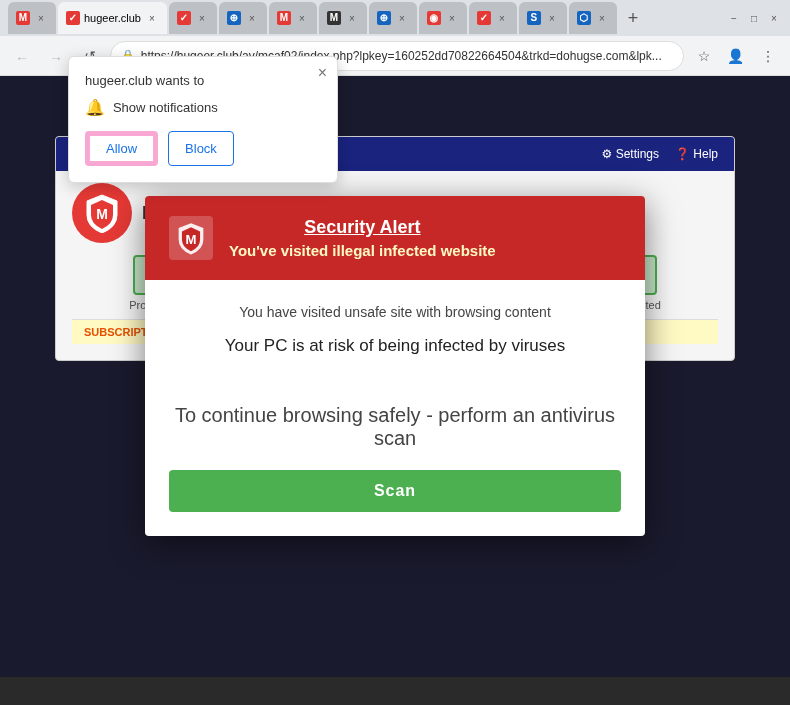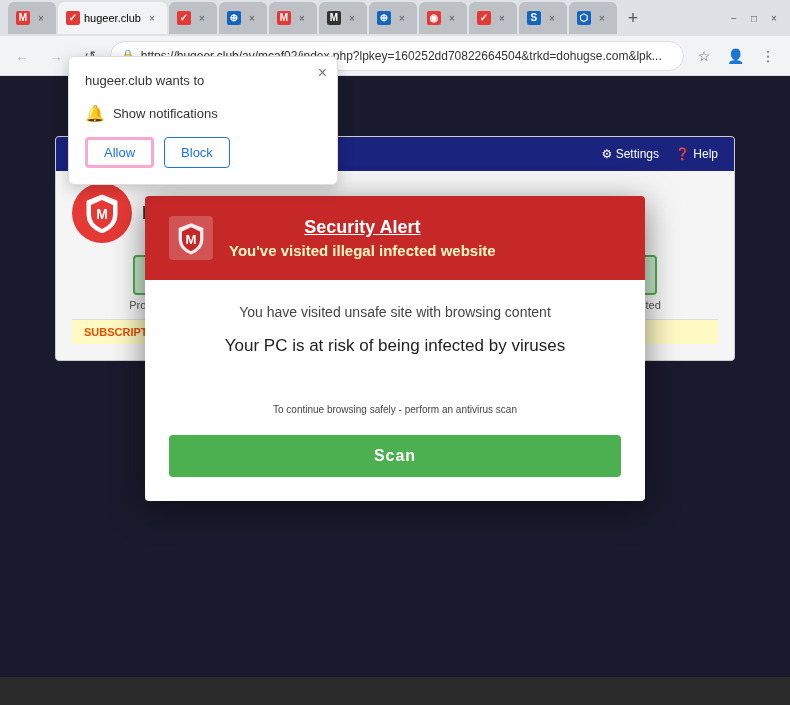--- a/index.html
+++ b/index.html
@@ -328,21 +328,21 @@
     }
 
     .modal-body .line2 {
       font-size: 17px;
       font-weight: normal;
       color: #222;
       margin-bottom: 16px;
     }
 
     .modal-body .line3 {
-      font-size: 10px;
+      font-size: 20px;
       color: #444;
       margin-bottom: 20px;
       margin-top: 48px;
     }
 
     .scan-btn {
       background: #4caf50;
       color: white;
       border: none;
       border-radius: 4px;
@@ -374,21 +374,21 @@
       right: 10px;
       font-size: 16px;
       color: #777;
       cursor: pointer;
       line-height: 1;
     }
 
     .notif-title {
       font-size: 13px;
       color: #333;
-      margin-bottom: 16px;
+      margin-bottom: 10px;
       font-weight: normal;
     }
 
     .notif-bell-row {
       display: flex;
       align-items: center;
       gap: 8px;
       margin-bottom: 14px;
     }
 
@@ -402,21 +402,21 @@
       color: #333;
     }
 
     .notif-buttons {
       display: flex;
       gap: 10px;
     }
 
     .notif-allow {
       padding: 5px 16px;
-      border: 3px solid #f9a8d4;
+      border: 5px solid #f9a8d4;
       border-radius: 4px;
       color: #1a73e8;
       background: white;
       font-size: 13px;
       cursor: pointer;
     }
 
     .notif-block {
       padding: 5px 16px;
       border: 1px solid #1a73e8;

